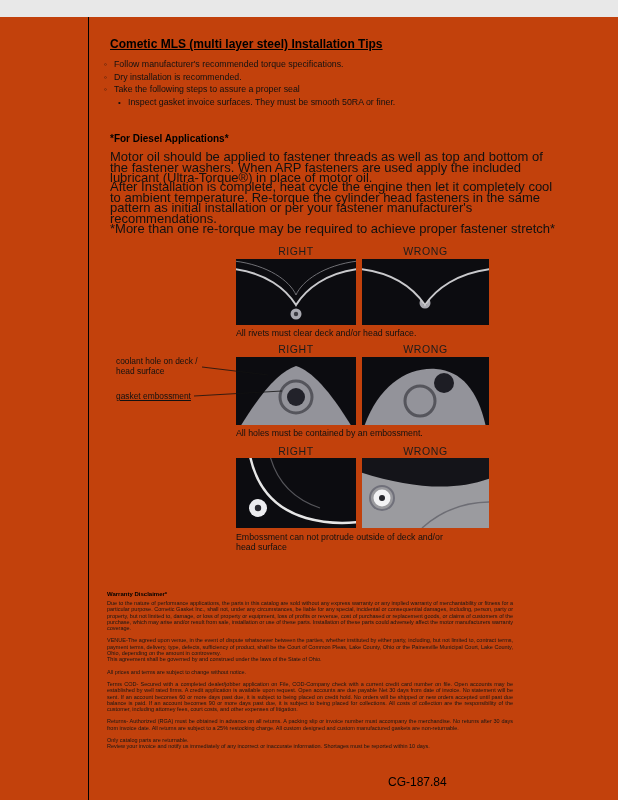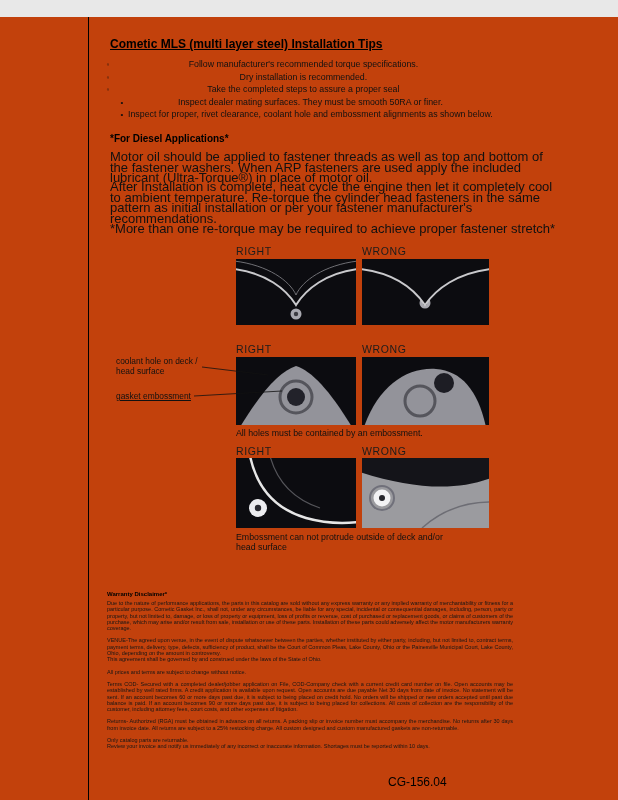--- a/index.html
+++ b/index.html
@@ -5,29 +5,29 @@
   html,body{margin:0;padding:0;background:#e8e8e8;}
   .page{
     position:relative;width:618px;height:800px;margin:17px auto;background:#c2410c;
     font-family:"Liberation Sans", sans-serif;color:#111;overflow:hidden;
   }
   .margin-rule{position:absolute;left:88px;top:0;width:1px;height:800px;background:#000;}
   .title{
     position:absolute;left:110px;top:20px;margin:0;
     font-size:12px;font-weight:bold;text-decoration:underline;color:#000;
   }
-  .tips{position:absolute;left:104px;top:43px;margin:0;padding:0;list-style:none;font-size:8.8px;color:#111;text-align:center;}
+  .tips{position:absolute;left:104px;top:43px;margin:0;padding:0;list-style:none;font-size:8.8px;color:#111;}
   .tips li{position:relative;margin:0 0 3px 0;padding-left:10px;line-height:9.5px;}
   .tips li.sub{margin-left:14px;}
   .bullet{position:absolute;left:0;top:0;width:8px;display:inline-block;}
   .bullet.l1::before{content:"\25E6";font-size:8px;}
   .bullet.l2::before{content:"\2022";font-size:8px;}
   .h-diesel{position:absolute;left:110px;top:116px;margin:0;font-size:10px;font-weight:bold;color:#000;text-align:center;}
   .body-text{position:absolute;margin:0;font-size:13px;line-height:10.5px;color:#111;}
-  .dlabel{position:absolute;font-size:10.5px;letter-spacing:0.6px;color:#1c1c1c;}
+  .dlabel{position:absolute;text-align:center;font-size:10.5px;letter-spacing:0.6px;color:#1c1c1c;}
   .panel{position:absolute;}
   .panel svg{display:block;width:100%;height:100%;}
   .caption{position:absolute;margin:0;font-size:8.8px;line-height:10px;color:#111;}
   .callout{position:absolute;margin:0;font-size:8.4px;line-height:10px;color:#111;}
   .lines-overlay{position:absolute;left:0;top:0;width:618px;height:800px;pointer-events:none;}
   .fine-head{position:absolute;left:107px;top:574px;margin:0;font-size:6px;font-weight:bold;color:#000;}
   .fine{position:absolute;left:107px;top:583px;width:406px;font-size:5.5px;line-height:6.3px;text-align:justify;color:#161616;}
   .fine p{margin:0 0 6px 0;}
   .fine p.tight{margin-bottom:0;}
   .footer-code{position:absolute;left:388px;top:758px;margin:0;font-size:12px;color:#000;}
@@ -45,29 +45,25 @@
     <li>
       <span class="bullet l1"></span>
       <span>Follow manufacturer's recommended torque specifications.</span>
     </li>
     <li>
       <span class="bullet l1"></span>
       <span>Dry installation is recommended.</span>
     </li>
     <li>
       <span class="bullet l1"></span>
-      <span>Take the completed steps to assure a proper seal</span>
+      <span>Take the following steps to assure a proper seal</span>
     </li>
     <li class="sub">
       <span class="bullet l2"></span>
-      <span>Inspect dealer mating surfaces.  They must be smooth 50RA or finer.</span>
-    </li>
-    <li class="sub">
-      <span class="bullet l2"></span>
-      <span>Inspect for proper, rivet clearance, coolant hole and embossment alignments as shown below.</span>
+      <span>Inspect gasket invoice surfaces.  They must be smooth 50RA or finer.</span>
     </li>
   </ul>
 
   <h2 class="h-diesel">*For Diesel Applications*</h2>
 
   <p class="body-text" style="left:110px;top:135px;width:445px;">Motor oil should be applied to fastener threads as well as top and bottom of the fastener washers. When ARP fasteners are used apply the included lubricant (Ultra-Torque®) in place of motor oil.</p>
   <p class="body-text" style="left:110px;top:207px;width:460px;">*More than one re-torque may be required to achieve proper fastener stretch*</p>
   <p class="body-text" style="left:110px;top:165px;width:455px;">After Installation is complete, heat cycle the engine then let it completely cool to ambient temperature. Re-torque the cylinder head fasteners in the same pattern as initial installation or per your fastener manufacturer's recommendations.</p>
 
   <div class="dlabel" style="left:236px;top:228px;width:120px;">RIGHT</div>
@@ -84,20 +80,21 @@
     </svg>
   </div>
   <div class="panel" style="left:362px;top:242px;width:127px;height:66px;">
     <svg viewBox="0 0 127 66" preserveAspectRatio="none">
       <rect x="0" y="0" width="127" height="66" fill="#0c0c10"></rect>
       <circle cx="63" cy="44" r="5.5" fill="#a9a9b0"></circle>
       <circle cx="63" cy="44" r="2.2" fill="#3c3c42"></circle>
       <path d="M-2,10 C32,14 52,30 63,46 C74,30 95,14 129,10 L129,-2 L-2,-2 Z" fill="#0c0c10" stroke="#c9c9cc" stroke-width="2"></path>
     </svg>
   </div>
+  <p class="caption" style="left:236px;top:311px;width:260px;">All rivets must clear deck and/or head surface.</p>
 
   <div class="dlabel" style="left:236px;top:326px;width:120px;">RIGHT</div>
   <div class="dlabel" style="left:362px;top:326px;width:127px;">WRONG</div>
 
   <p class="callout" style="left:116px;top:339px;width:88px;">coolant hole on deck / head surface</p>
   <p class="callout" style="left:116px;top:374px;width:92px;text-decoration:underline;">gasket embossment</p>
 
   <div class="panel" style="left:236px;top:340px;width:120px;height:68px;">
     <svg viewBox="0 0 120 68" preserveAspectRatio="none">
       <rect x="0" y="0" width="120" height="68" fill="#0c0c10"></rect>
@@ -151,15 +148,15 @@
     <p>Due to the nature of performance applications, the parts in this catalog are sold without any express warranty or any implied warranty of merchantability or fitness for a particular purpose.  Cometic Gasket Inc., shall not, under any circumstances, be liable for any special, incidental or consequential damages, including, person, party or property, but not limited to, damage, or loss of property or equipment, loss of profits or revenue, cost of purchased or replacement goods, or claims of customers of the purchase, which may arise and/or result from sale, installation or use of these parts.  Installation of these parts could adversely affect the motor manufacturers warranty coverage.</p>
     <p class="tight">VENUE-The agreed upon venue, in the event of dispute whatsoever between the parties, whether instituted by either party, including, but not limited to, contract terms, payment terms, delivery, type, defects, sufficiency of product, shall be the Court of Common Pleas, Lake County, Ohio or the Painesville Municipal Court, Lake County, Ohio, depending on the amount in controversy.</p>
     <p>This agreement shall be governed by and construed under the laws of the State of Ohio.</p>
     <p>All prices and terms are subject to change without notice.</p>
     <p>Terms COD- Secured with a completed dealer/jobber application on File, COD-Company check with a current credit card number on file.  Open accounts may be established by well rated firms.  A credit application is available upon request.  Open accounts are due payable Net 30 days from date of invoice.  No statement will be sent.  If an account becomes 60 or more days past due, it is subject to being placed on credit hold.  No orders will be shipped or new orders accepted until past due balance is paid.  If an account becomes 90 or more days past due, it is subject to being placed for collections.  All costs of collection are the responsibility of the customer, including attorney fees, court costs, and other expenses of litigation.</p>
     <p>Returns- Authorized (RGA) must be obtained in advance on all returns.  A packing slip or invoice number must accompany the merchandise.  No returns after 30 days from invoice date.  All returns are subject to a 25% restocking charge.  All custom designed and custom manufactured gaskets are non-returnable.</p>
     <p class="tight">Only catalog parts are returnable.</p>
     <p>Review your invoice and notify us immediately of any incorrect or inaccurate information.  Shortages must be reported within 10 days.</p>
   </div>
 
-  <p class="footer-code">CG-156.04</p>
+  <p class="footer-code">CG-187.84</p>
 
 </div>
 
 </body></html>

